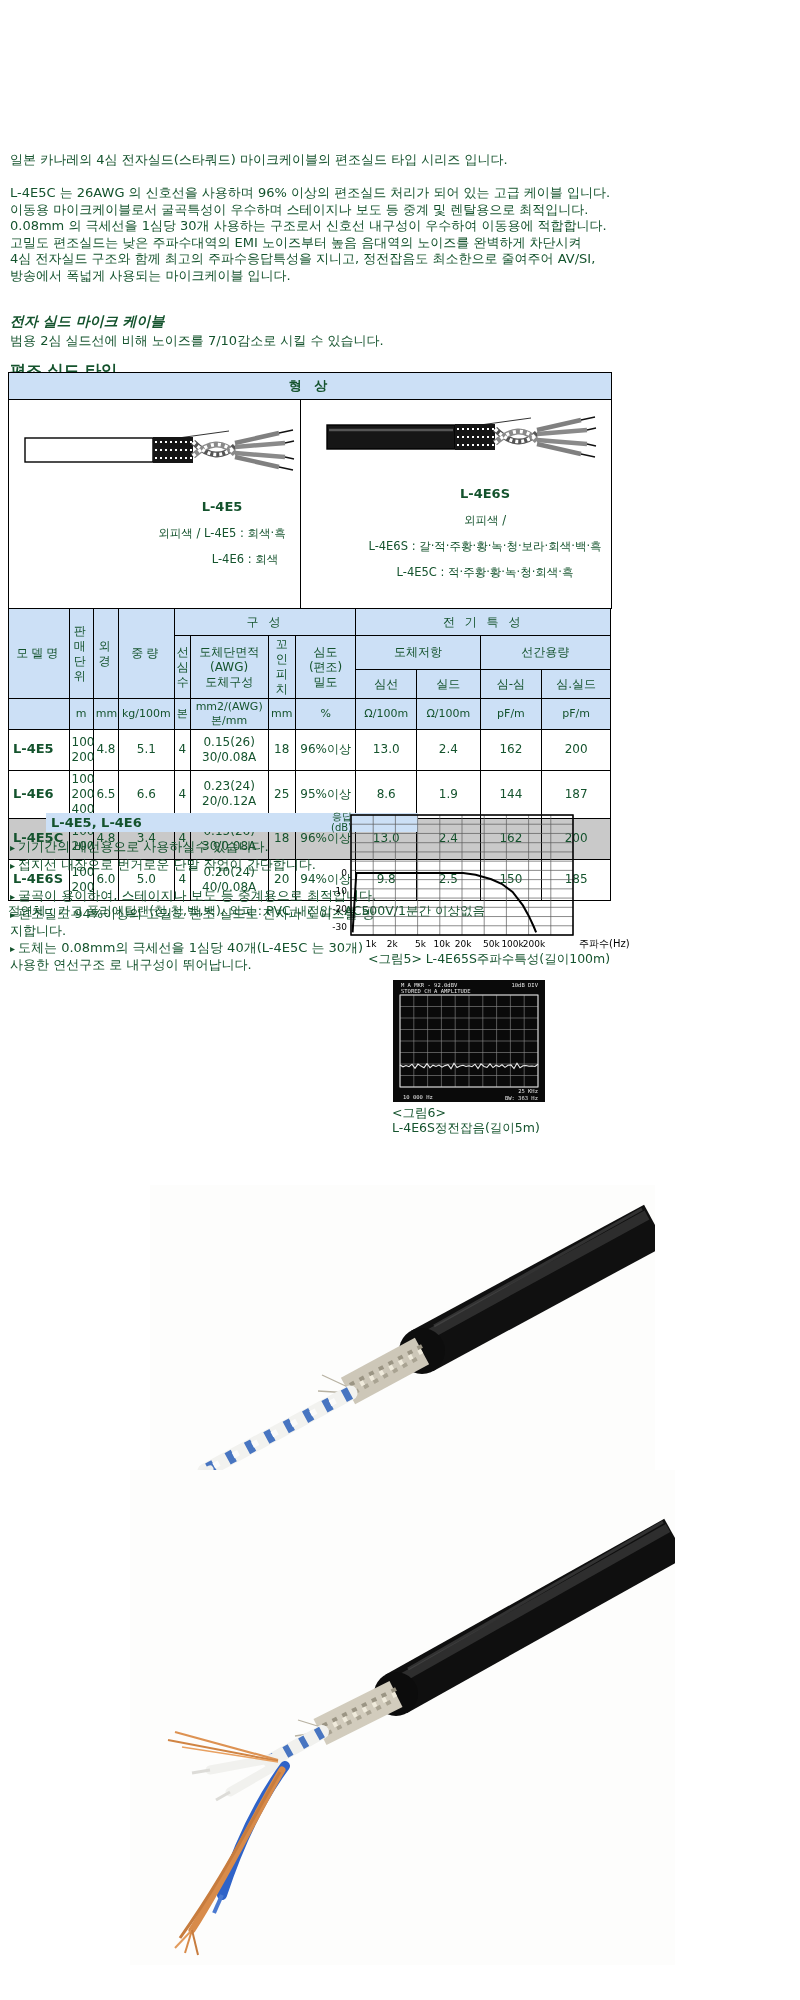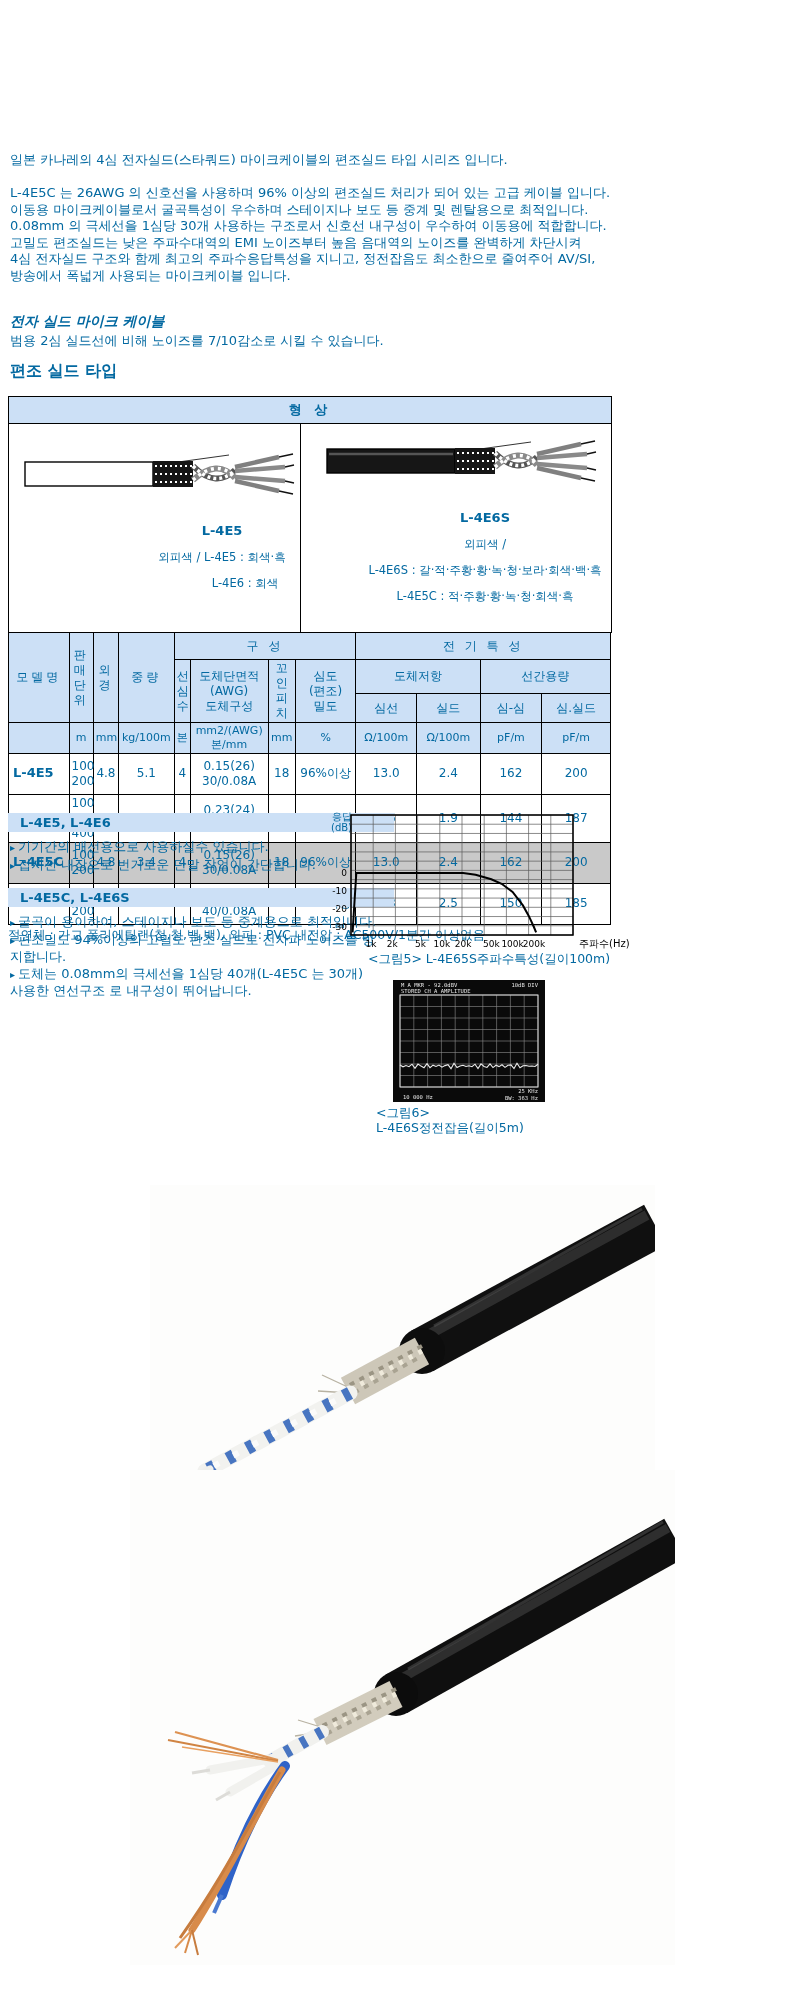--- a/index.html
+++ b/index.html
@@ -1,17 +1,17 @@
 <!DOCTYPE html>
 <html><head>
 <meta charset="utf-8">
 <style>
   html,body{margin:0;padding:0;background:#fff;}
   #page{position:relative;width:800px;height:2000px;background:#fff;overflow:hidden;
-        font-family:"DejaVu Sans","Liberation Sans",sans-serif;color:#0369a1;}
+        font-family:"DejaVu Sans","Liberation Sans",sans-serif;color:#14532d;}
   .abs{position:absolute;}
   .txt13{font-size:13px;line-height:16.5px;}
   .b{font-weight:bold;}
   
   table{border-collapse:collapse;table-layout:fixed;}
   .shape,.spec{width:603px;}
   .shape th,.shape td,.spec th,.spec td{border:1px solid #000;font-size:12px;
         text-align:center;vertical-align:middle;padding:1px 2px;white-space:pre-line;line-height:1.25;}
   .shape .shape-h{background:#cce0f6;font-weight:bold;height:24px;font-size:13px;letter-spacing:4px;}
   .shape-cell{background:#fff;vertical-align:top;text-align:left;height:84px;padding:3px 2px 2px 2px;}
@@ -20,21 +20,21 @@
   .spec .hr1 th{height:24px;letter-spacing:3px;}
   .spec .hr3 th{height:26px;}
   .spec tbody td{height:38px;background:#fff;}
   .spec tbody tr.hl td{background:#c9c9c9;}
   .spec tbody td.model{font-weight:bold;text-align:left;padding-left:4px;font-size:13px;}
   .shape-label{margin-top:1px;font-size:11.5px;line-height:13px;}
   .shape-label .mdl{font-weight:bold;font-size:13px;line-height:14px;}
   .ind{padding-left:46px;}
   .footnote{font-size:12.5px;}
   
-  .feat-bar{background:#cce0f6;font-weight:bold;font-size:13px;padding:2px 12px;width:362px;}
+  .feat-bar{background:#cce0f6;font-weight:bold;font-size:13px;padding:2px 5px;width:362px;margin-left:38px;}
   ul.feat{list-style:none;margin:7px 0 14px 0;padding:0 0 0 2px;width:368px;}
   ul.feat li{font-size:13px;line-height:16px;margin:0 0 1px 0;}
   ul.feat li .mk{font-size:10px;margin-right:3px;}
   .cap{font-size:12.5px;line-height:15px;}
   svg text{font-family:"DejaVu Sans","Liberation Sans",sans-serif;}
   .scope-text{font-family:"DejaVu Sans Mono","Liberation Mono",monospace;}
 </style>
 </head>
 <body>
 
@@ -47,21 +47,21 @@
     <div>0.08mm 의 극세선을 1심당 30개 사용하는 구조로서 신호선 내구성이 우수하여 이동용에 적합합니다.</div>
     <div>고밀도 편조실드는 낮은 주파수대역의 EMI 노이즈부터 높음 음대역의 노이즈를 완벽하게 차단시켜</div>
     <div>4심 전자실드 구조와 함께 최고의 주파수응답특성을 지니고, 정전잡음도 최소한으로 줄여주어 AV/SI,</div>
     <div>방송에서 폭넓게 사용되는 마이크케이블 입니다.</div>
   </div>
 
   <div class="abs b" style="left:10px;top:313px;font-size:14px;font-style:italic;">전자 실드 마이크 케이블</div>
   <div class="abs txt13" style="left:10px;top:333px;">범용 2심 실드선에 비해 노이즈를 7/10감소로 시킬 수 있습니다.</div>
   <div class="abs b" style="left:10px;top:361px;font-size:16px;">편조 실드 타입</div>
 
-  <div class="abs" style="left:8px;top:396px;width:604px;">
+  <div class="abs" style="left:8px;top:372px;width:604px;">
     <table class="shape">
       <colgroup>
           <col style="width:292px">
           <col style="width:311px">
         </colgroup>
       <tbody>
           <tr>
             <th colspan="2" class="shape-h">형 상</th>
           </tr>
       <tr>
@@ -260,21 +260,20 @@
     </table>
     <div class="footnote" style="margin-top:2px;">절연체 : 가교 폴리에틸랜(청,청,백,백), 외피 : PVC 내전압 : AC500V/1분간 이상없음</div>
   </div>
 
   <div class="abs" style="left:8px;top:813px;width:375px;">
     <div class="feat-bar">L-4E5, L-4E6</div>
     <ul class="feat">
       <li><span class="mk">▸</span><span>기기간의 배선용으로 사용하실수 있습니다.</span></li>
       <li><span class="mk">▸</span><span>접지선 내장으로 번거로운 단말 작업이 간단합니다.</span></li>
     </ul>
-    <div class="feat-bar">L-4E5C, L-4E6S</div>
     <ul class="feat">
       <li><span class="mk">▸</span><span>굴곡이 용이하여, 스테이지나 보도 등 중계용으로 최적입니다.</span></li>
       <li><span class="mk">▸</span><span>편조밀도 94%이상의 고밀도 편조 실드로 전자파 노이즈를 방지합니다.</span></li>
       <li><span class="mk">▸</span><span>도체는 0.08mm의 극세선을 1심당 40개(L-4E5C 는 30개) 사용한 연선구조 로 내구성이 뛰어납니다.</span></li>
     </ul>
   </div>
 
   <div class="abs" style="left:320px;top:812px;width:32px;font-size:10px;line-height:10.5px;text-align:right;">응답(dB)</div>
   <svg id="freq-svg" class="abs" style="left:326px;top:810px;" width="312" height="150" viewBox="0 0 312 150">
       <line x1="25" y1="5" x2="25" y2="125" stroke="#5a5a5a" stroke-width="0.7"></line>
@@ -346,21 +345,21 @@
         <rect x="7" y="15" width="138" height="92" fill="none" stroke="#dcdcdc" stroke-width="1"></rect>
         <polyline points="7,85.0 10,86.8 13,85.6 16,86.7 19,84.2 22,88.4 25,84.1 28,86.1 31,87.7 34,83.7 37,87.7 40,85.2 43,86.5 46,85.1 49,87.2 52,85.6 55,84.7 58,88.7 61,83.2 64,87.5 67,86.0 70,85.3 73,86.5 76,85.8 79,86.7 82,84.2 85,88.6 88,83.9 91,86.4 94,87.4 97,83.9 100,87.6 103,85.2 106,86.6 109,84.8 112,87.4 115,85.3 118,84.9 121,88.6 124,83.2 127,87.7 130,85.8 133,85.5 136,86.2 139,86.0 142,86.5 145,84.2" fill="none" stroke="#ededed" stroke-width="1.1"></polyline>
       </g>
     <text class="scope-text" x="8" y="7" font-size="5.5" fill="#e8e8e8">M A MKR - 92.0dBV</text>
     <text class="scope-text" x="145" y="7" font-size="5.5" fill="#e8e8e8" text-anchor="end">10dB DIV</text>
     <text class="scope-text" x="8" y="13" font-size="5.5" fill="#e8e8e8">STORED CH A AMPLITUDE</text>
     <text class="scope-text" x="10" y="119" font-size="5.5" fill="#e8e8e8">10 000 Hz</text>
     <text class="scope-text" x="145" y="113" font-size="5.5" fill="#e8e8e8" text-anchor="end">25 KHz</text>
     <text class="scope-text" x="145" y="119.5" font-size="5.5" fill="#e8e8e8" text-anchor="end">BW: 363 Hz</text>
   </svg>
-  <div class="abs cap" style="left:376px;top:1105px;">
+  <div class="abs cap" style="left:392px;top:1105px;">
     <div>&lt;그림6&gt;</div>
     <div>L-4E6S정전잡음(길이5m)</div>
   </div>
 
   <svg class="abs" style="left:150px;top:1185px;" width="505" height="300" viewBox="0 0 505 300">
     <rect x="0" y="0" width="505" height="300" fill="#fdfdfc"></rect>
     <line x1="505" y1="40" x2="272" y2="166" stroke="#101010" stroke-width="46"></line>
     <line x1="497" y1="30" x2="278" y2="150" stroke="#333333" stroke-width="10" opacity="0.85"></line>
     <line x1="492" y1="24" x2="284" y2="141" stroke="#555555" stroke-width="3" opacity="0.5"></line>
     <circle cx="272" cy="166" r="23" fill="#0d0d0d"></circle>

